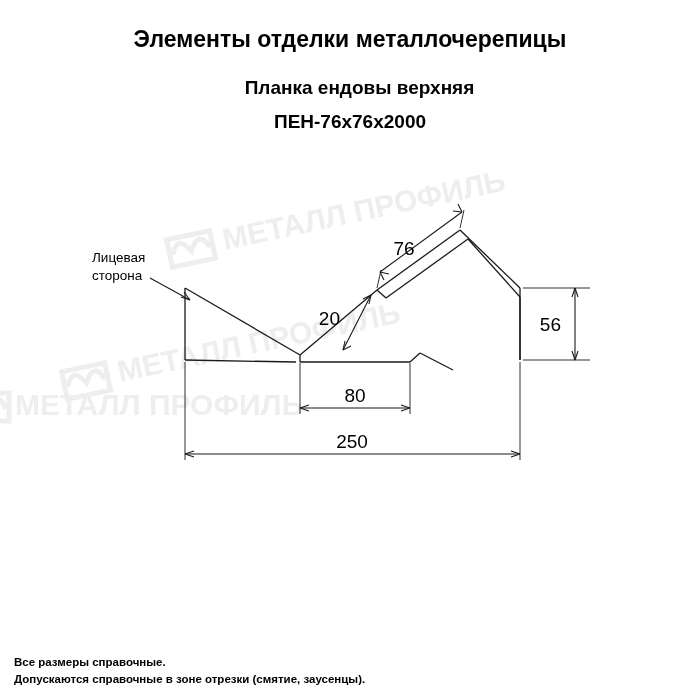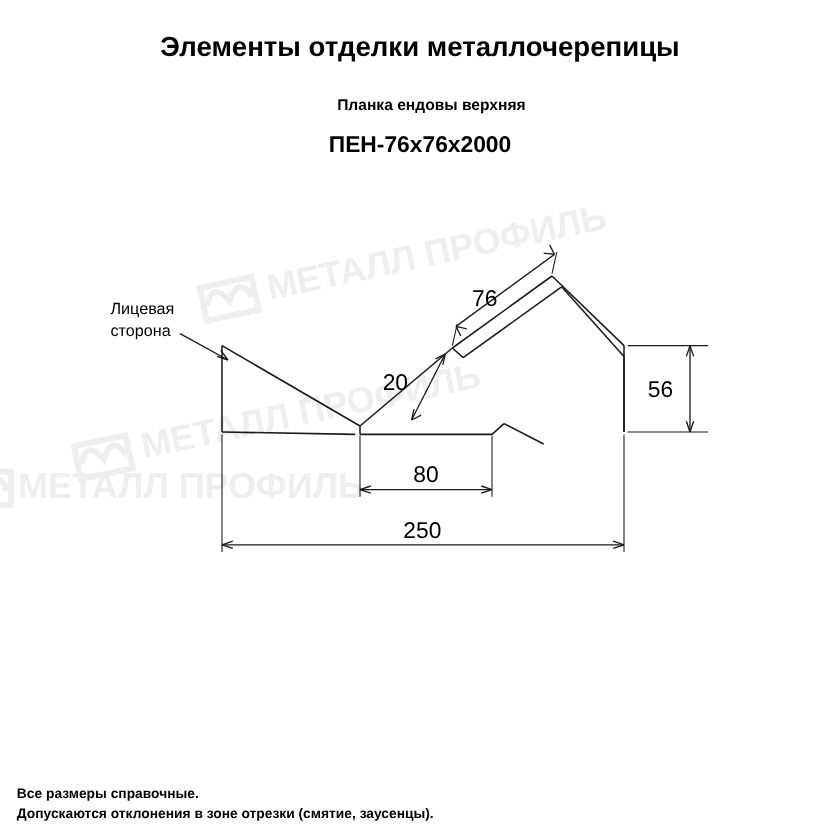--- a/index.html
+++ b/index.html
@@ -28,21 +28,21 @@
     text-align: center;
   }
   .main-title {
     font-size: 23px;
     font-weight: bold;
     letter-spacing: 0px;
     line-height: 30px;
     margin: 0;
   }
   .sub-title {
-    font-size: 13px;
+    font-size: 19px;
     font-weight: bold;
     margin: 0;
     margin-top: 21px;
     line-height: 26px;
     padding-left: 19px;
   }
   .code-title {
     font-size: 19px;
     font-weight: bold;
     margin: 4px;
@@ -197,16 +197,16 @@
         <path d="M 185 192 L 185 290" stroke-width="0.9"></path>
         <path d="M 520 192 L 520 290" stroke-width="0.9"></path>
       </g>
       <text class="dim-text" x="352" y="278" text-anchor="middle">250</text>
 
     </svg>
   </div>
 
   <div class="footnotes">
     <div>Все размеры справочные.</div>
-    <div>Допускаются отклонения в зоне отрезки (смятие, заусенцы).</div>
+    <div>Допускаются справочные в зоне отрезки (смятие, заусенцы).</div>
   </div>
 
 </div>
 
 </body></html>

